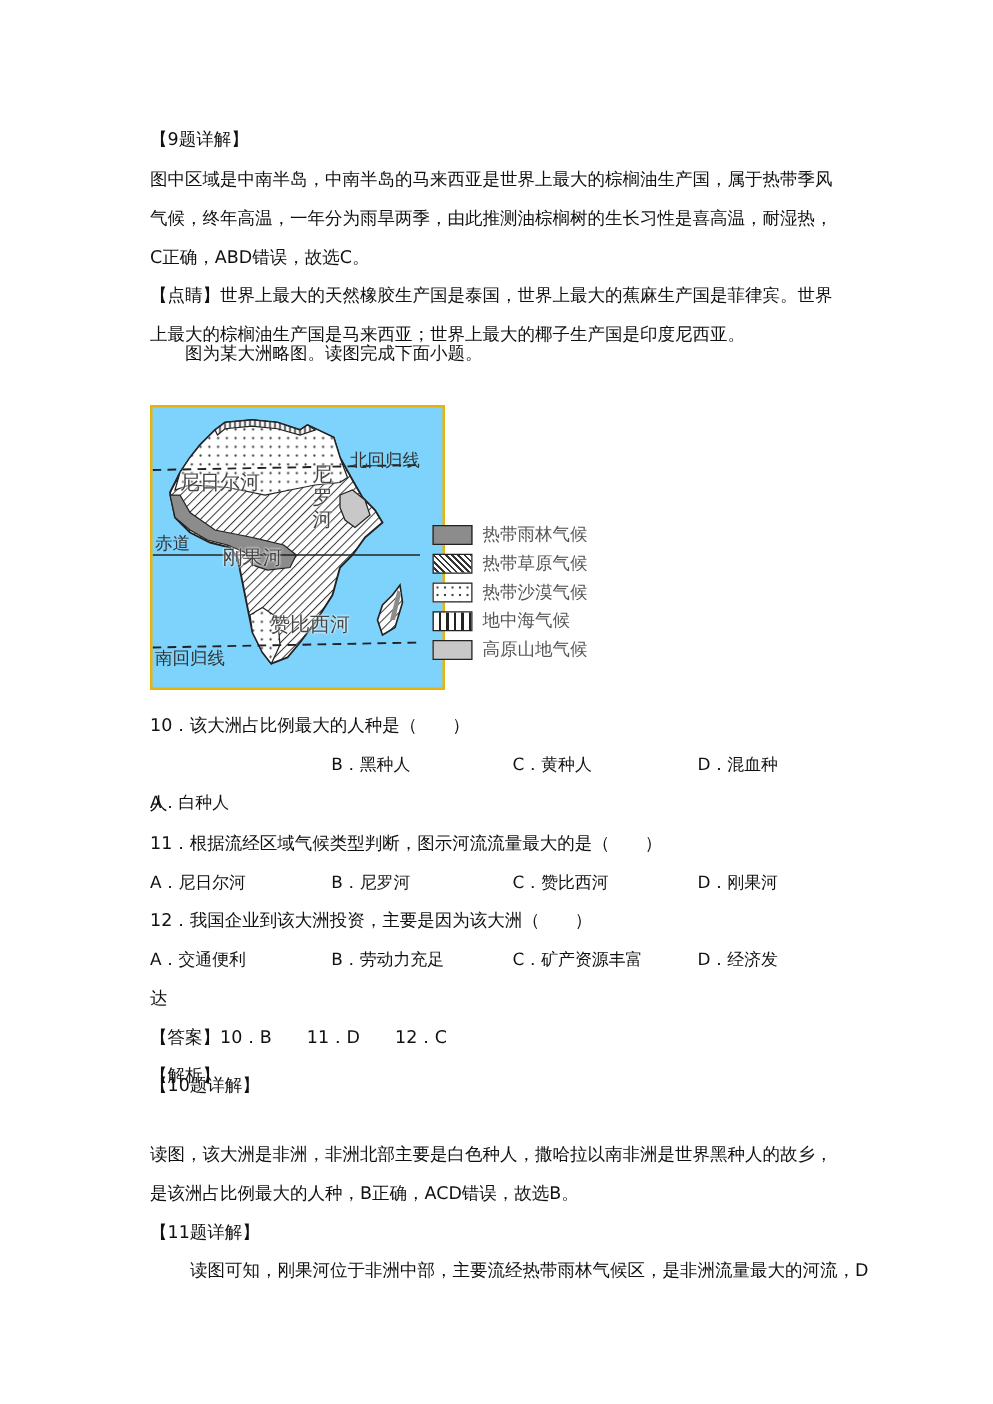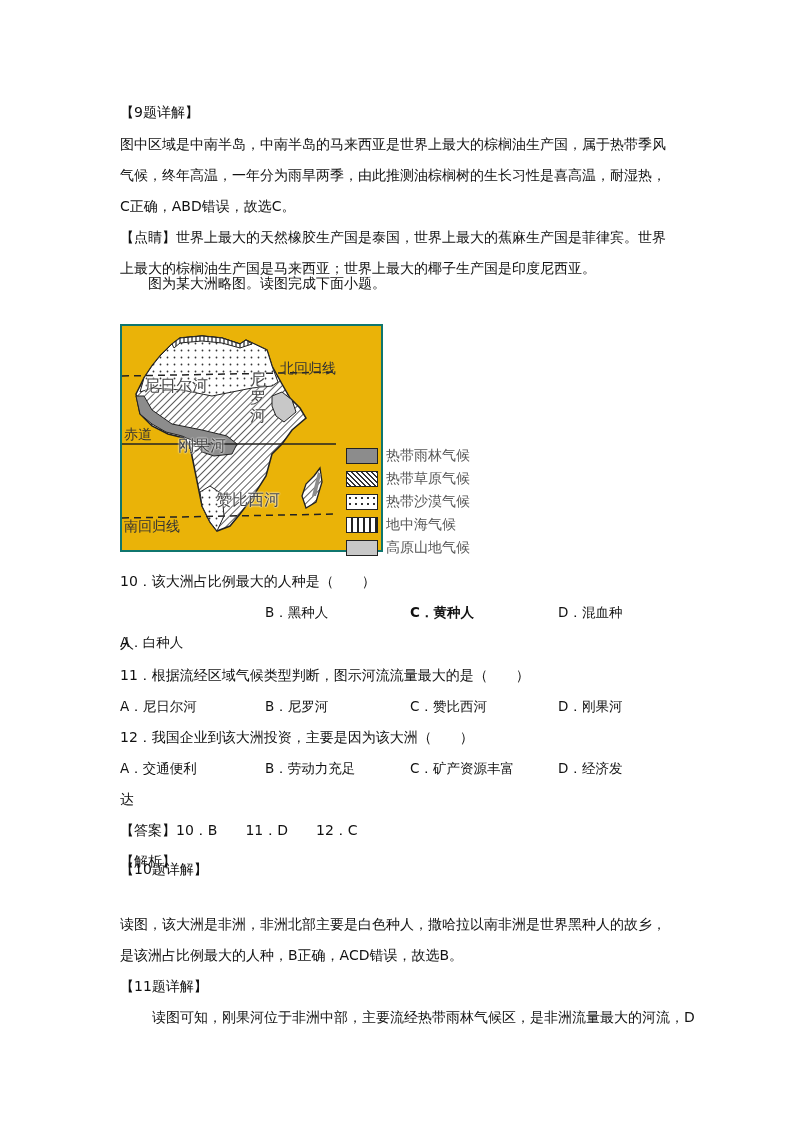--- a/index.html
+++ b/index.html
@@ -1,22 +1,22 @@
 <!DOCTYPE html>
 <html><head>
 <meta charset="utf-8">
 <style>
   html, body { margin:0; padding:0; background:#ffffff; }
   body { width:794px; height:1123px; position:relative; overflow:hidden;
          font-family:"DejaVu Sans", "Liberation Sans", sans-serif; color:#111; }
   .line { position:absolute; left:120px; font-size:14px; line-height:18px; white-space:nowrap; }
   .indent { left:148px; }
   .opt { position:absolute; font-size:13.5px; line-height:18px; white-space:nowrap; }
-  .figure { position:absolute; left:120px; top:324px; width:263px; height:228px; border:2px solid #0f766e; box-sizing:border-box; overflow:hidden; background:#eab308; }
-  .legend { position:absolute; left:346px; top:416px;margin-top:28px; }
+  .figure { position:absolute; left:120px; top:324px; width:236px; height:228px; border:2px solid #eab308; box-sizing:border-box; overflow:hidden; background:#7dd3fc; }
+  .legend { position:absolute; left:346px; top:416px; }
   .legend-item { display:flex; align-items:center; height:23px; }
   .swatch { width:32px; height:16px; border:1.5px solid #222; box-sizing:border-box; margin-right:8px; }
   .legend-label { font-family:"DejaVu Serif", "Liberation Serif", serif; font-size:14px; color:#555; }
   .map-label { position:absolute; font-size:14px; color:#333; white-space:nowrap; }
   .river-label { position:absolute; font-size:16px; color:#444; white-space:nowrap; text-shadow:0 0 2px #fff, 0 0 2px #fff; }
 </style>
 </head>
 <body>
 
 <div class="line" style="top:103px;">【9题详解】</div>
@@ -94,21 +94,21 @@
   </div>
   <div class="legend-item">
     <span class="swatch" style="background:#c8c8c8;"></span>
     <span class="legend-label">高原山地气候</span>
   </div>
 </div>
 
 <div class="line" style="top:572px;">10．该大洲占比例最大的人种是（　　）</div>
 <div class="opt" style="left:120px; top:633px;">A．白种人</div>
 <div class="opt" style="left:265px; top:603px;">B．黑种人</div>
-<div class="opt" style="left:410px; top:603px;font-weight:bold;">C．黄种人</div>
+<div class="opt" style="left:410px; top:603px;">C．黄种人</div>
 <div class="opt" style="left:558px; top:603px;">D．混血种</div>
 <div class="line" style="top:634px;">人</div>
 
 <div class="line" style="top:666px;">11．根据流经区域气候类型判断，图示河流流量最大的是（　　）</div>
 <div class="opt" style="left:120px; top:697px;">A．尼日尔河</div>
 <div class="opt" style="left:265px; top:697px;">B．尼罗河</div>
 <div class="opt" style="left:410px; top:697px;">C．赞比西河</div>
 <div class="opt" style="left:558px; top:697px;">D．刚果河</div>
 
 <div class="line" style="top:728px;">12．我国企业到该大洲投资，主要是因为该大洲（　　）</div>

